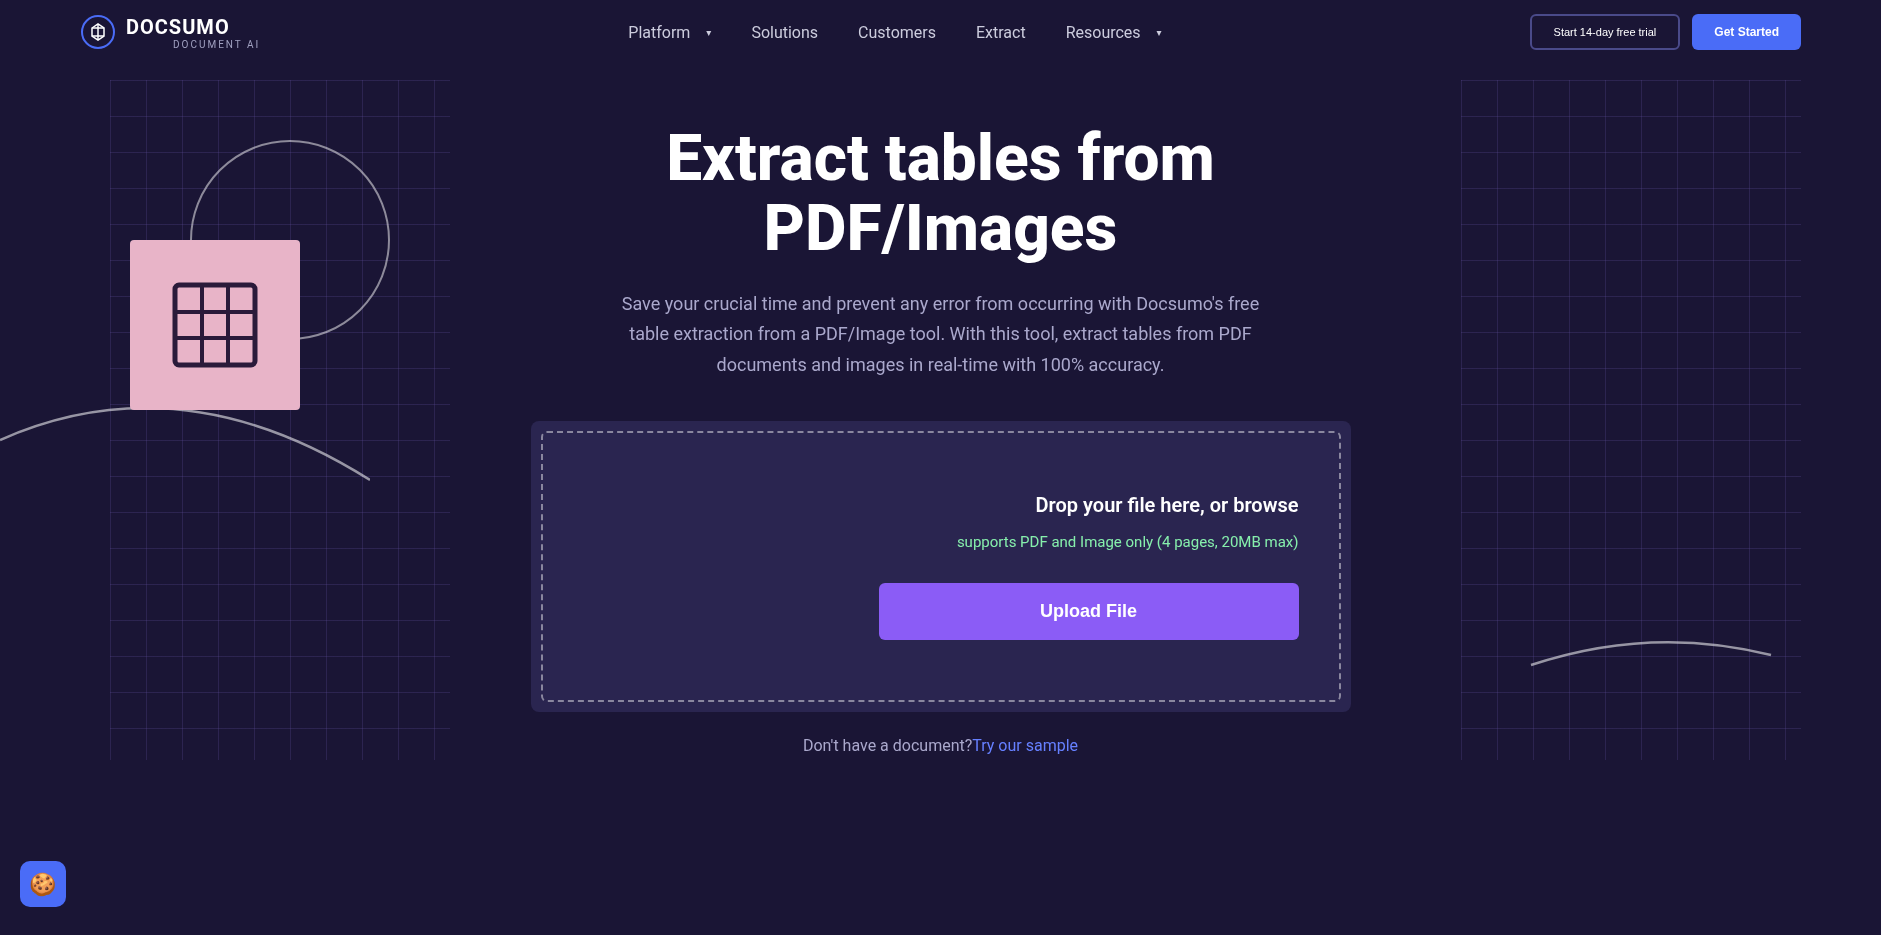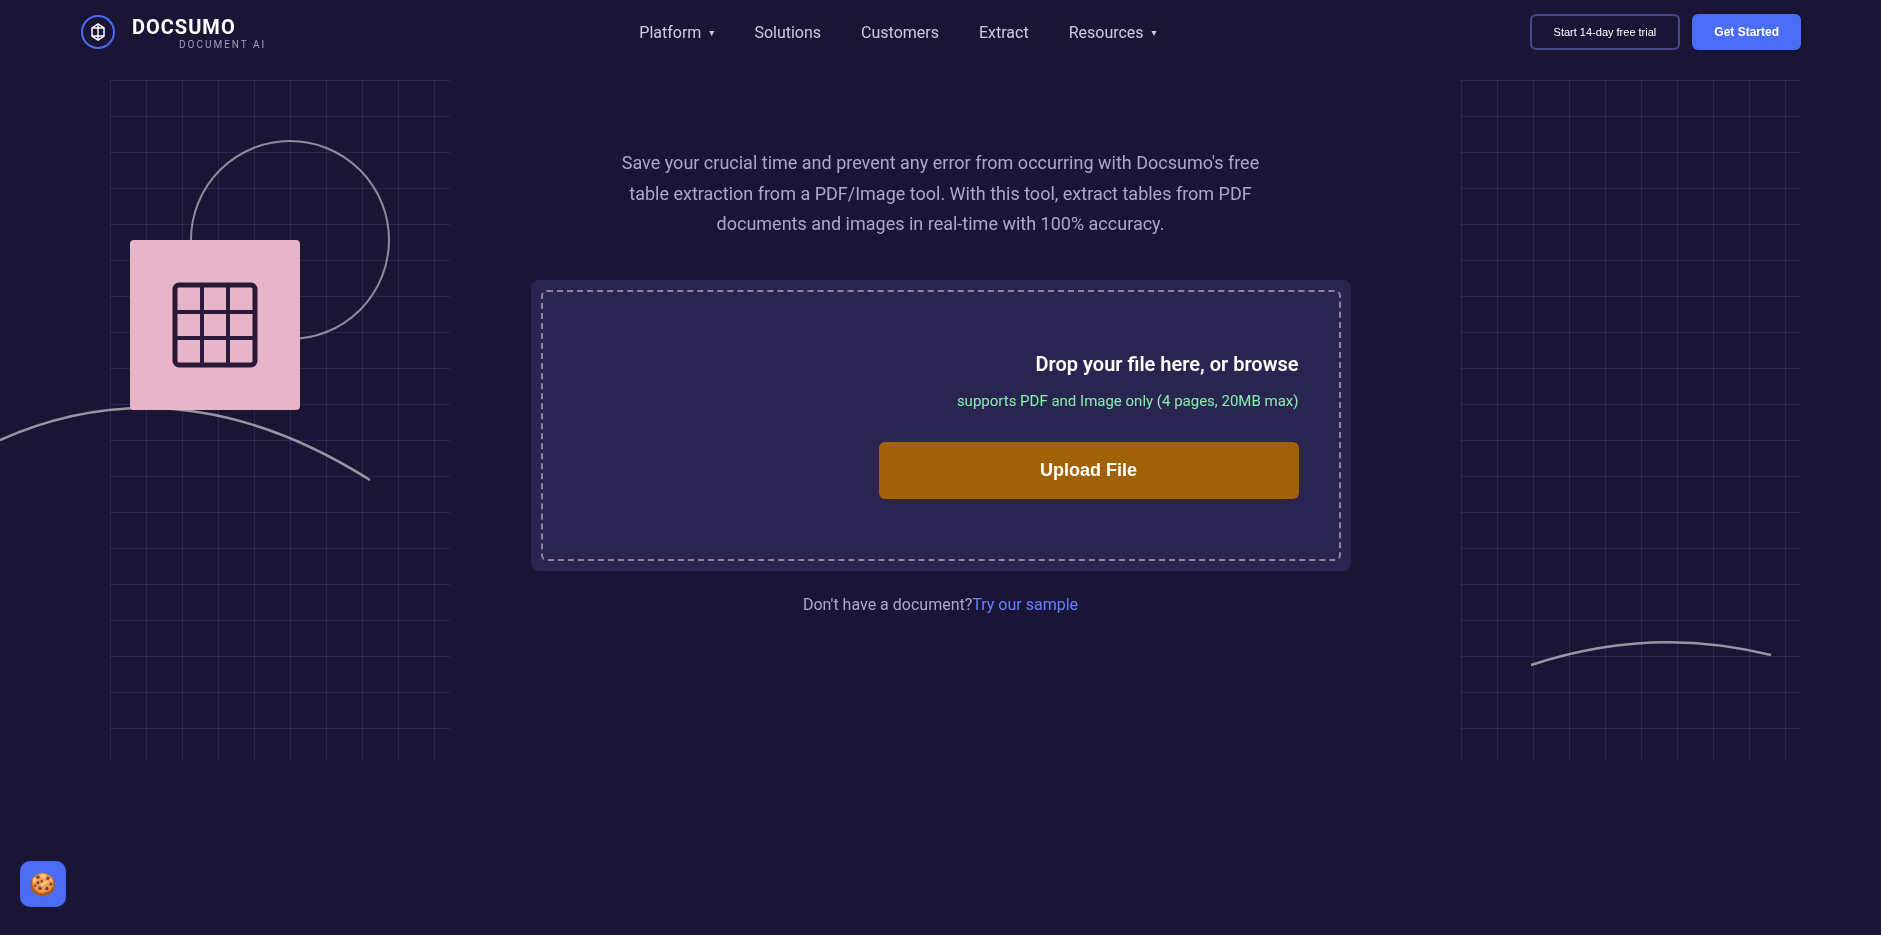--- a/index.html
+++ b/index.html
@@ -17,21 +17,21 @@
       display: flex;
       align-items: center;
       justify-content: space-between;
       padding: 14px 80px;
       position: relative;
       z-index: 10;
     }
     .logo-area {
       display: flex;
       align-items: center;
-      gap: 16px;
+      gap: 10px;
     }
     .logo-icon {
       width: 36px;
       height: 36px;
     }
     .logo-text {
       display: flex;
       flex-direction: column;
     }
     .logo-name {
@@ -54,21 +54,21 @@
       list-style: none;
     }
     .nav-links a {
       color: #ccccdd;
       text-decoration: none;
       font-size: 16px;
     }
     .nav-links .with-arrow {
       display: flex;
       align-items: center;
-      gap: 8px;
+      gap: 16px;
       text-align: right;
     }
     .nav-links .chevron {
       font-size: 10px;
     }
     .nav-buttons {
       display: flex;
       gap: 12px;
     }
     .btn-outline {
@@ -218,21 +218,21 @@
       color: #ffffff;
     }
     .upload-subtitle {
       font-size: 15px;
       color: #86efac;
     }
     .upload-btn {
       margin-top: 16px;
       padding: 18px 0;
       width: 420px;
-      background: #a16207;
+      background: #8b5cf6;
       border: none;
       color: #ffffff;
       font-size: 18px;
       font-weight: 700;
       border-radius: 6px;
       cursor: pointer;
     }
 
     
     .try-sample-row {
@@ -343,20 +343,21 @@
     </li>
   </ul>
 
   <div class="nav-buttons">
     <button class="btn-outline">Start 14-day free trial</button>
     <button class="btn-primary">Get Started</button>
   </div>
 </nav>
 
 <main class="hero">
+  <h1 class="hero-title">Extract tables from PDF/Images</h1>
   <p class="hero-description">Save your crucial time and prevent any error from occurring with Docsumo's free table extraction from a PDF/Image tool. With this tool, extract tables from PDF documents and images in real-time with 100% accuracy.</p>
 
   <div class="upload-container">
     <div class="upload-box">
       <span class="upload-title">Drop your file here, or browse</span>
       <span class="upload-subtitle">supports PDF and Image only (4 pages, 20MB max)</span>
       <button class="upload-btn">Upload File</button>
     </div>
   </div>
 

